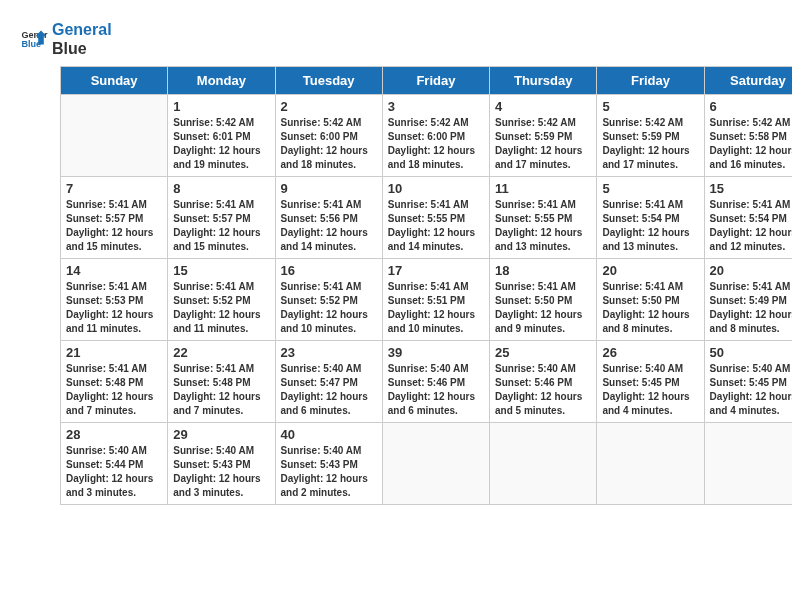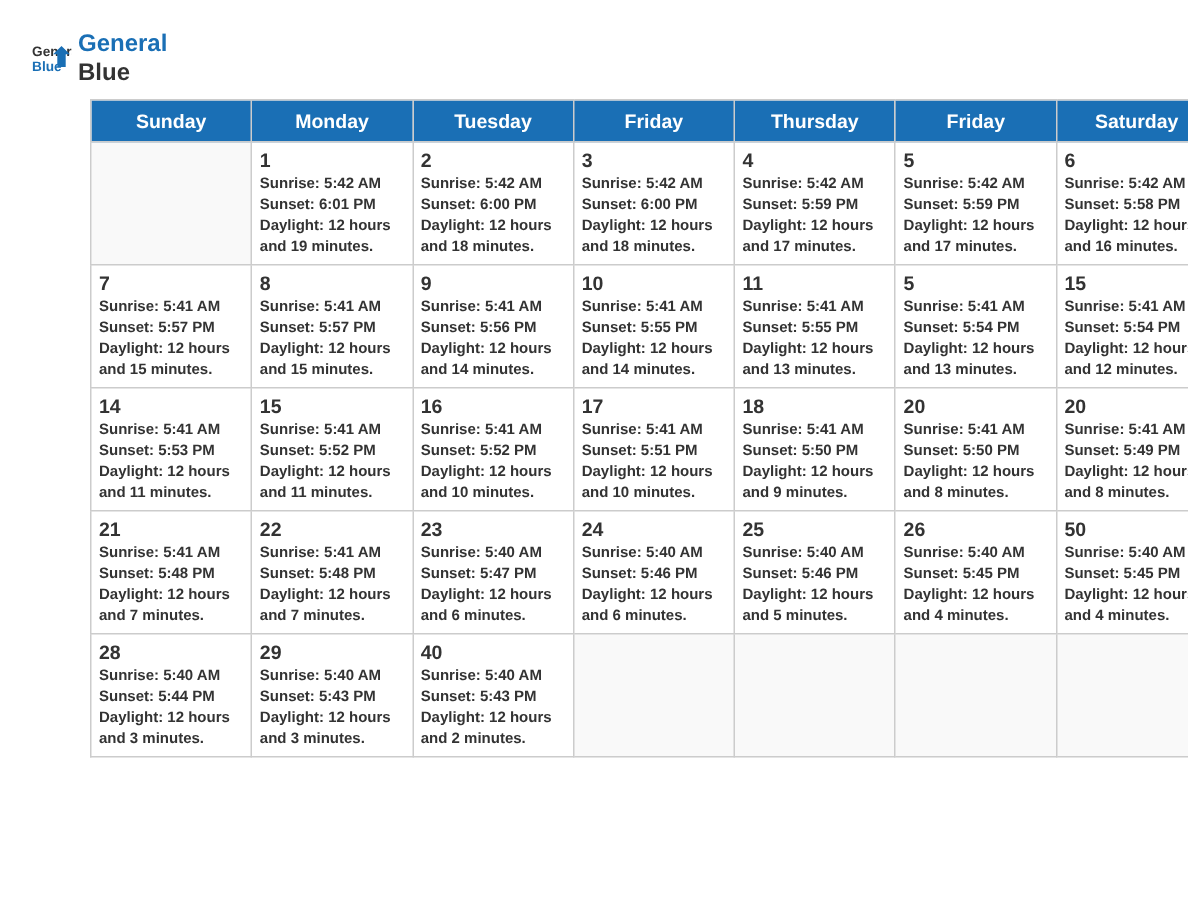--- a/index.html
+++ b/index.html
@@ -284,21 +284,21 @@
 and 7 minutes.</div>
         </td>
         <td>
           <span class="day-number">23</span>
           <div class="day-info" style="white-space: pre-line;">Sunrise: 5:40 AM
 Sunset: 5:47 PM
 Daylight: 12 hours
 and 6 minutes.</div>
         </td>
         <td>
-          <span class="day-number">24</span>
+          <span class="day-number">39</span>
           <div class="day-info" style="white-space: pre-line;">Sunrise: 5:40 AM
 Sunset: 5:46 PM
 Daylight: 12 hours
 and 6 minutes.</div>
         </td>
         <td>
           <span class="day-number">25</span>
           <div class="day-info" style="white-space: pre-line;">Sunrise: 5:40 AM
 Sunset: 5:46 PM
 Daylight: 12 hours

